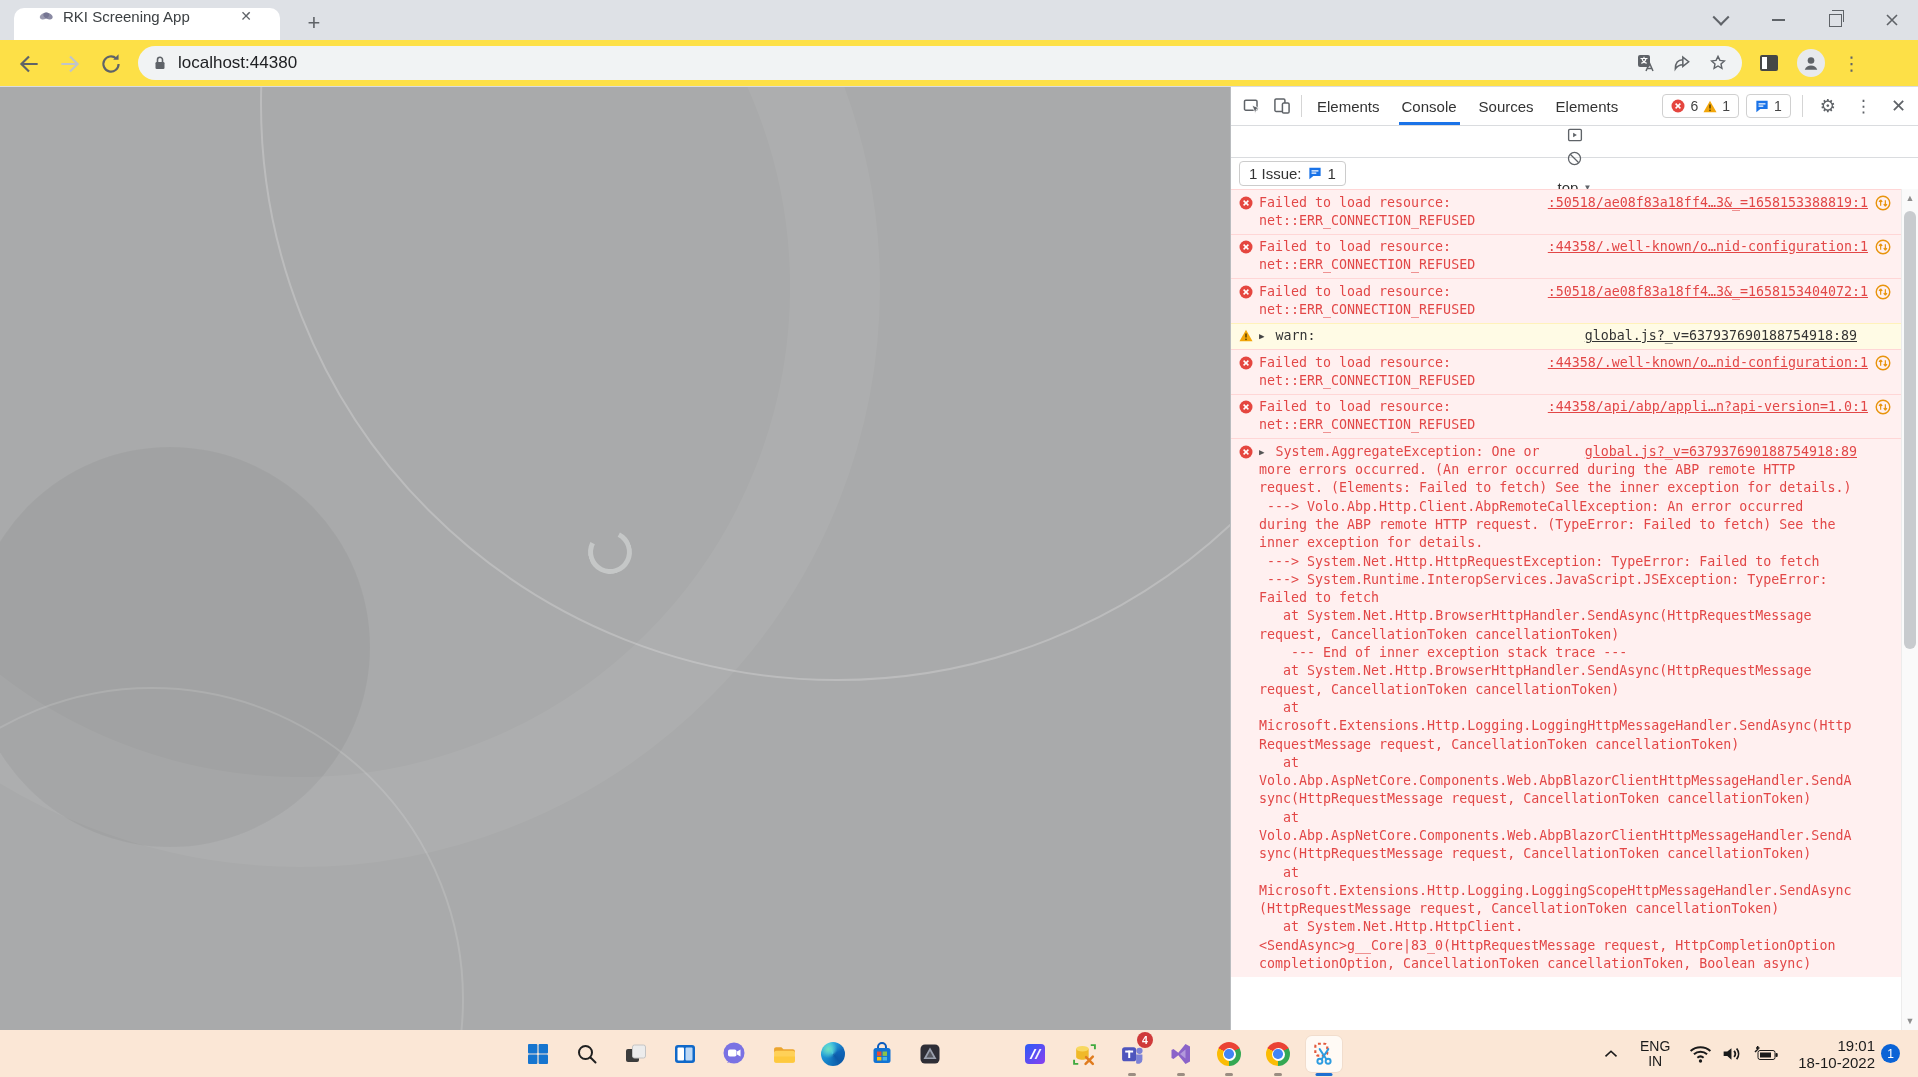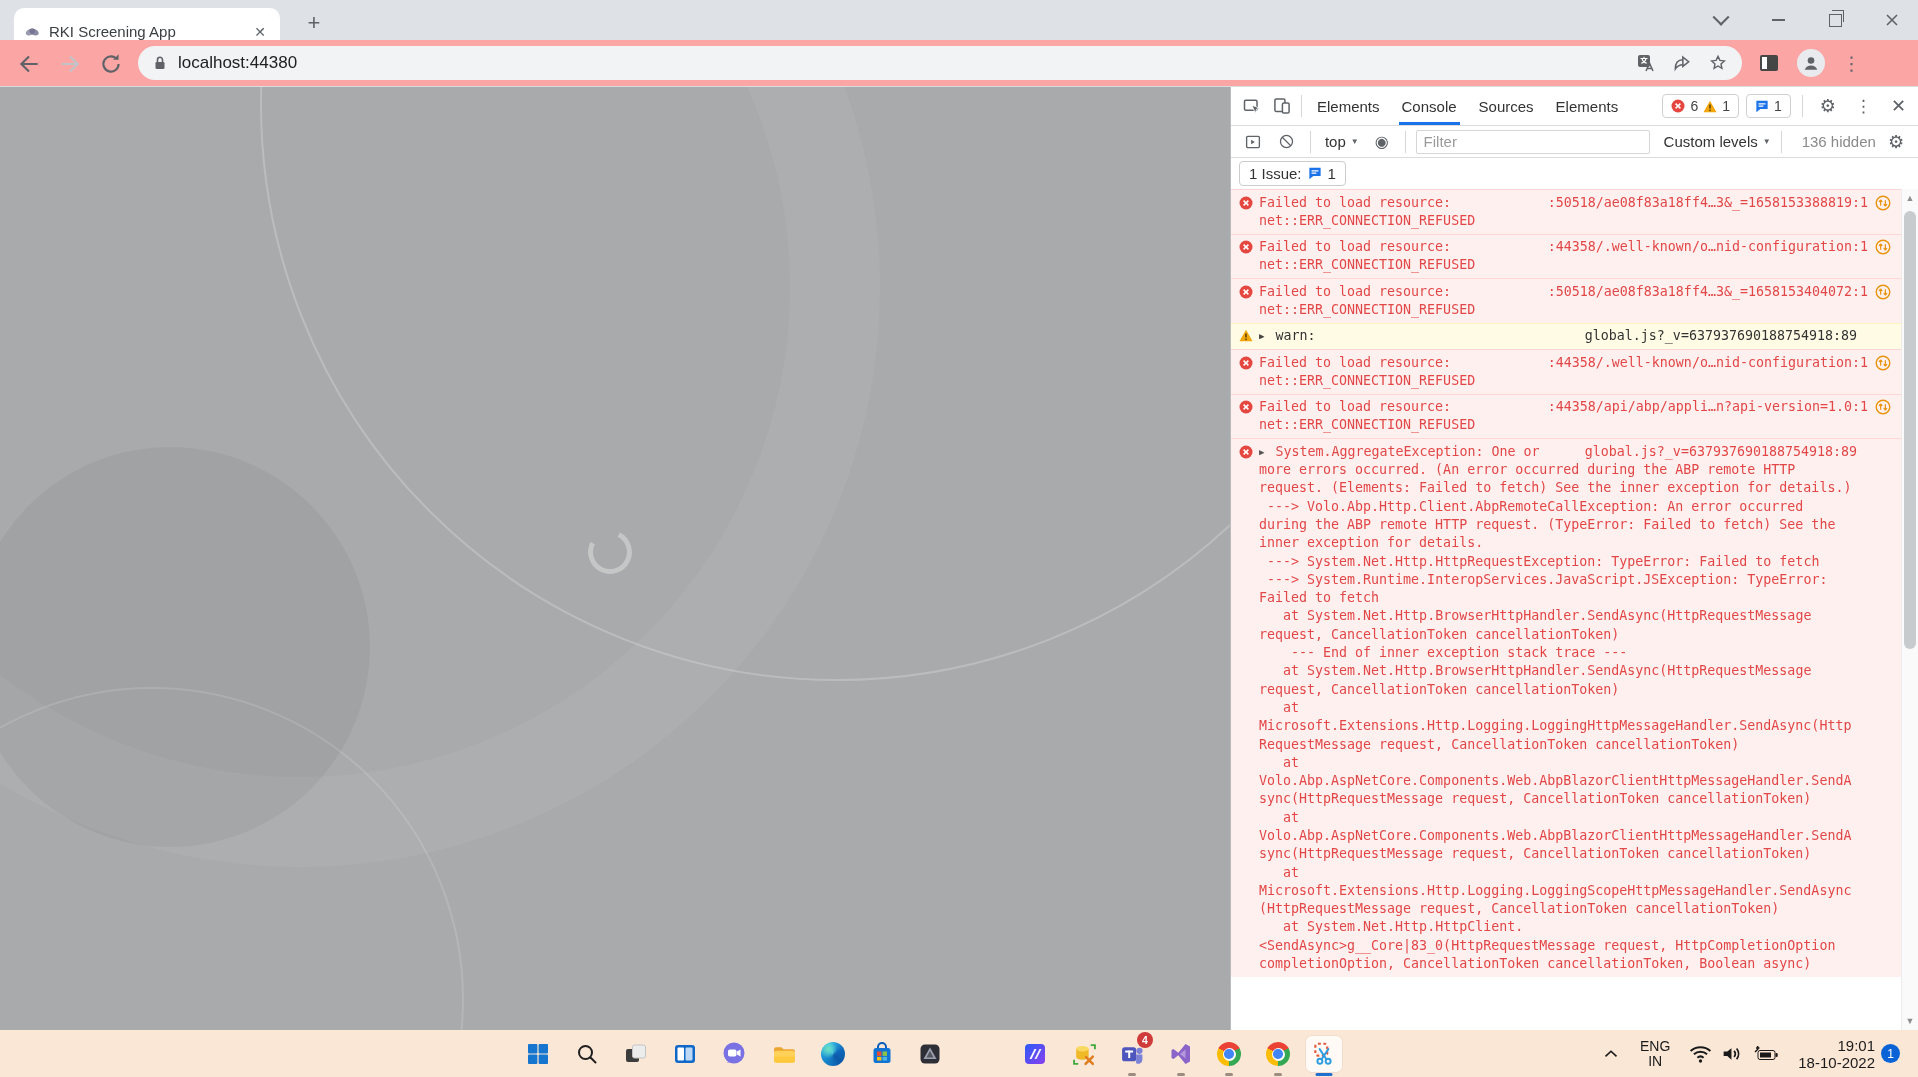--- a/index.html
+++ b/index.html
@@ -2,38 +2,38 @@
 <html><head>
 <meta charset="utf-8">
 <style>
   html,body{margin:0;padding:0;background:#000;}
   .screen{position:relative;width:1918px;height:1077px;overflow:hidden;
     font-family:"Liberation Sans",sans-serif;background:#fff;}
 
   
   .tabstrip{position:absolute;left:0;top:0;width:1918px;height:40px;background:#dee1e6;}
   .tab{position:absolute;left:14px;top:8px;width:266px;height:32px;background:#fff;
-    border-radius:10px 10px 0 0;display:flex;align-items:flex-end;padding:0 10px;box-sizing:border-box;}
+    border-radius:10px 10px 0 0;display:flex;align-items:flex-start;padding:0 24px;box-sizing:border-box;}
   .tab-title{font-size:15px;color:#3c4043;margin-left:9px;flex:1;white-space:nowrap;overflow:hidden;}
   .tab-close{font-size:14px;color:#5f6368;padding:0 4px;cursor:default;}
   .newtab{position:absolute;left:300px;top:10px;width:28px;height:28px;border-radius:50%;
     color:#5f6368;font-size:22px;line-height:26px;text-align:center;}
   .winctl{position:absolute;top:0;height:40px;width:46px;display:flex;align-items:center;justify-content:center;}
   .wc-chevron{left:1698px;}.wc-min{left:1755px;}.wc-restore{left:1812px;}.wc-close{left:1869px;}
   .wc-chevron span{width:10px;height:10px;border-left:2px solid #5f6368;border-bottom:2px solid #5f6368;
     transform:rotate(-45deg) translate(2px,-2px);display:block;}
   .wc-min span{width:13px;height:0;border-top:2px solid #5f6368;display:block;}
   .wc-restore span{position:relative;width:11px;height:11px;border:1.6px solid #5f6368;display:block;background:#dee1e6;}
   .wc-restore span::before{content:"";position:absolute;left:2px;top:-5px;width:11px;height:11px;
     border:1.6px solid #5f6368;border-bottom:none;border-left:none;}
   .wc-restore span::after{content:"";position:absolute;inset:0;background:#dee1e6;}
   .wc-close svg{display:block;}
 
   
-  .toolbar{position:absolute;left:0;top:40px;width:1918px;height:47px;background:#fca5a5;
+  .toolbar{position:absolute;left:0;top:40px;width:1918px;height:47px;background:#fde047;
     border-bottom:1px solid #dadce0;box-sizing:border-box;}
   .nav-ic{position:absolute;top:11px;width:26px;height:26px;}
   .omnibox{position:absolute;left:138px;top:6px;width:1604px;height:34px;border-radius:17px;
     background:#f1f3f4;display:flex;align-items:center;padding:0 14px;box-sizing:border-box;}
   .url{font-size:17px;color:#202124;margin-left:10px;flex:1;}
   .omni-right{display:flex;align-items:center;gap:16px;}
   .tb-right{position:absolute;top:9px;display:flex;align-items:center;}
   .avatar{width:28px;height:28px;border-radius:50%;background:#e8eaed;display:flex;align-items:center;justify-content:center;}
   .dots{font-size:19px;color:#5f6368;letter-spacing:0;}
 
@@ -57,21 +57,21 @@
   .dt-icbtn{width:30px;height:30px;display:flex;align-items:center;justify-content:center;}
   .dt-sep{width:1px;height:22px;background:#d5d5d5;margin:0 4px;}
   .dt-tab{font-size:15px;color:#333;padding:0 11px;height:38px;display:flex;align-items:center;position:relative;white-space:nowrap;}
   .dt-tab.active::after{content:"";position:absolute;left:8px;right:8px;bottom:0;height:3px;background:#1a73e8;}
   .dt-badges{margin-left:auto;display:flex;align-items:center;gap:7px;}
   .badgebox{display:flex;align-items:center;gap:5px;border:1px solid #d0d0d0;border-radius:4px;
     padding:3px 8px;font-size:14px;color:#444;}
   .dt-gear,.dt-ovf,.dt-x{color:#5f6368;font-size:18px;padding:0 6px;}
   .dt-ovf{font-size:17px;}
 
-  .dt-toolbar{height:32px;border-bottom:1px solid #dadcdf;display:flex;align-items:center;padding:0 8px;box-sizing:border-box;gap:6px;}
+  .dt-toolbar{height:32px;border-bottom:1px solid #dadcdf;display:flex;align-items:center;padding:0 8px;box-sizing:border-box;gap:6px;flex-direction:column;}
   .ctxsel{font-size:15px;color:#333;display:flex;align-items:center;gap:5px;padding:0 4px;white-space:nowrap;}
   .ctxsel .dd{font-size:8px;color:#5f6368;}
   .filter{width:238px;height:22px;border:1px solid #d6d6d6;border-radius:2px;font-size:15px;
     padding:0 7px;color:#333;font-family:"Liberation Sans",sans-serif;outline:none;}
   .filter::placeholder{color:#9a9a9a;}
   .lvlsel{font-size:15px;color:#333;display:flex;align-items:center;gap:5px;margin-left:8px;white-space:nowrap;}
   .hiddenct{font-size:15px;color:#8a8a8a;margin-left:10px;white-space:nowrap;}
   .dt-toolbar .dt-gear{margin-left:auto;}
 
   .issuerow{height:30px;display:flex;align-items:center;padding:0 8px;}
@@ -79,21 +79,21 @@
     padding:3px 9px;font-size:15px;color:#333;background:#fff;}
 
   
   .cmsgs{position:absolute;left:0;top:102px;right:17px;bottom:0;overflow:hidden;
     font-family:"DejaVu Sans Mono","Liberation Mono",monospace;font-size:13.3px;line-height:18.3px;}
   .crow{display:flex;align-items:flex-start;padding:3.5px 10px 3.5px 8px;box-sizing:border-box;}
   .crow.err{background:#fff0f0;border-top:1px solid #ffd6d6;color:#e24747;}
   .crow.warnr{background:#fffbe5;border-top:1px solid #fff2bb;color:#333;}
   .lvl-ic{flex:none;margin:2px 6px 0 0;}
   .ctext{flex:1;min-width:0;}
-  .clink{white-space:nowrap;color:inherit;margin-left:24px;}
+  .clink{white-space:nowrap;text-decoration:underline;color:inherit;margin-left:24px;}
   .netic{flex:none;margin:1px 0 0 7px;}
   .ccontent{width:598px;overflow-wrap:break-word;}
   .ccontent .clink{float:right;}
   .caret{font-size:9px;vertical-align:1px;color:#555;padding-right:3px;}
   .crow.warnr .caret{color:#444;}
   .cbody{white-space:pre-wrap;overflow-wrap:break-word;}
   .crow.warnr .clink{color:#333;}
 
   
   .dtscroll{position:absolute;right:0;top:102px;width:17px;bottom:0;background:#fafafa;border-left:1px solid #ececec;box-sizing:border-box;}

